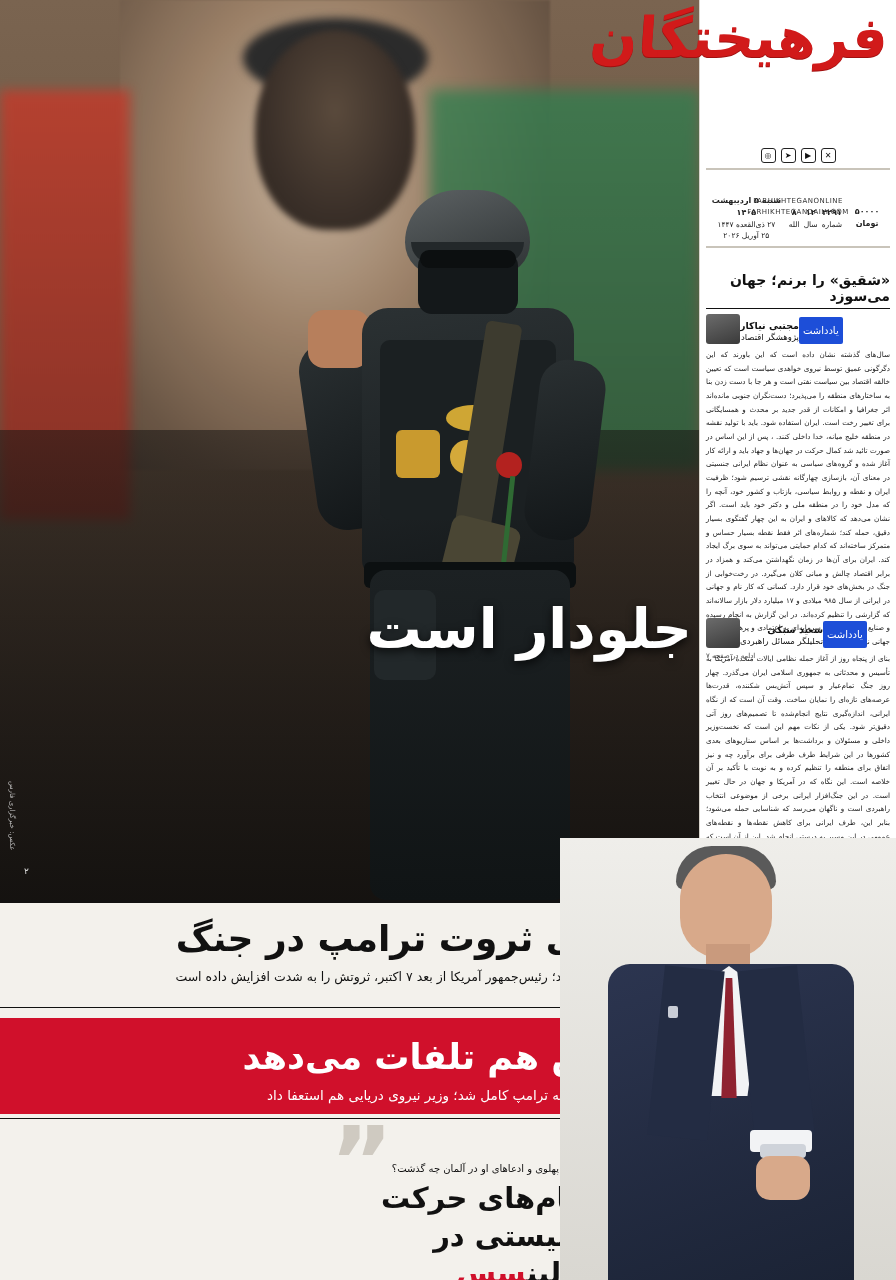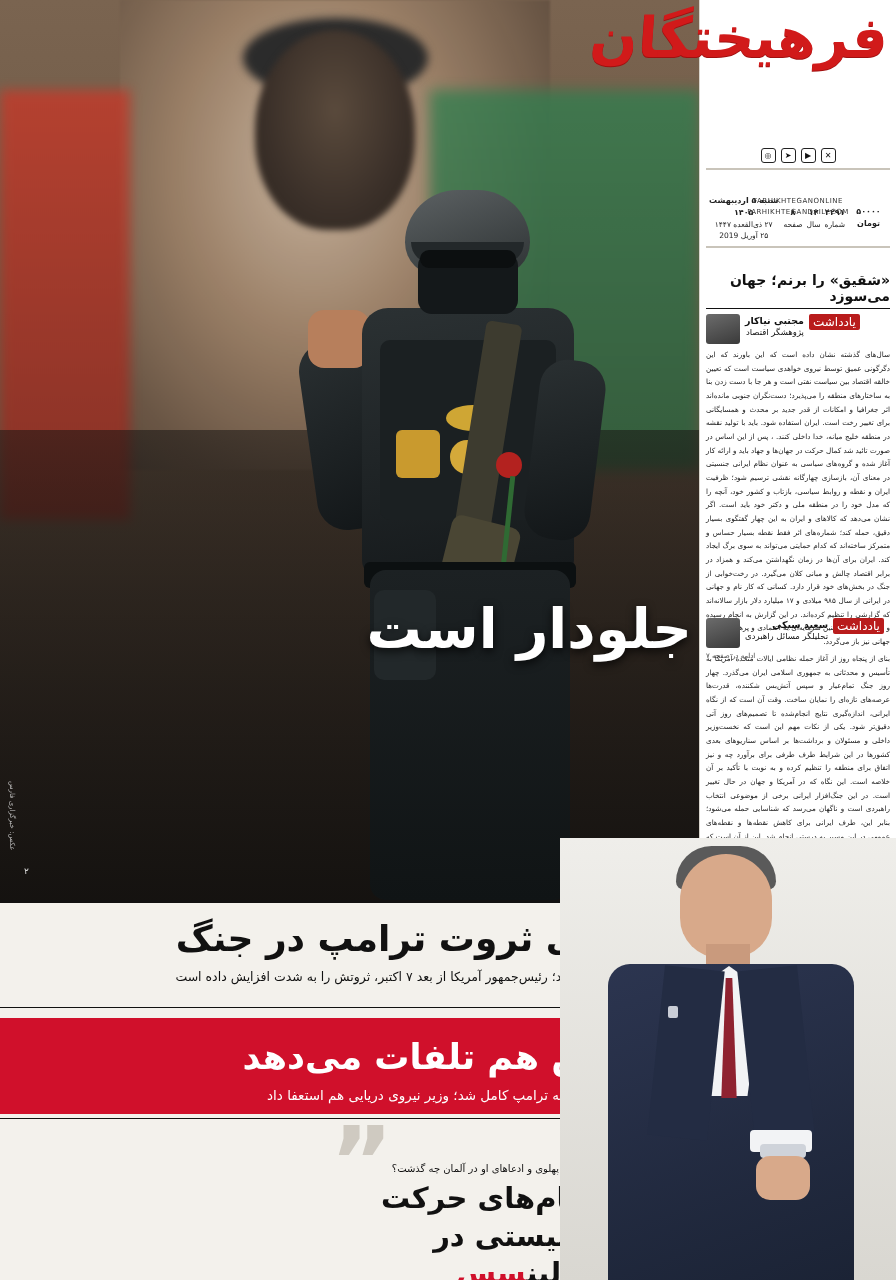--- a/index.html
+++ b/index.html
@@ -109,25 +109,25 @@
     position:absolute;right:8px;top:600px;width:560px;text-align:right;direction:rtl;
     color:#ffffff;font-weight:bold;font-size:86px;line-height:1.08;
     text-shadow:0 3px 10px rgba(0,0,0,.8);
   }
   .big-head .l2{font-size:55px;display:block;}
   .art{position:absolute;right:6px;width:184px;}
   .art-title{
     text-align:right;direction:rtl;font-weight:bold;font-size:14px;color:#111;
     border-bottom:1.5px solid #111;padding-bottom:4px;margin-bottom:5px;
   }
-  .byline{display:flex;flex-direction:row-reverse;align-items:flex-start;gap:5px;margin-bottom:4px;}
+  .byline{display:flex;flex-direction:row-reverse;align-items:flex-end;margin-bottom:4px;}
   .avatar{width:34px;height:30px;border-radius:3px;background:linear-gradient(160deg,#6c6c6c,#3a3a3a);}
   .byname{text-align:right;direction:rtl;font-size:8.5px;line-height:1.4;color:#111;}
   .byname b{font-size:9.5px;display:block;}
-  .tagbox{background:#b91c1c;color:#fff;font-size:12px;padding:1px 4px;border-radius:2px;}
+  .tagbox{background:#1d4ed8;color:#fff;font-size:10px;padding:8px 4px;border-radius:2px;}
   .body{
     direction:rtl;text-align:justify;font-size:7.2px;line-height:1.9;color:#1b1b1b;
     column-count:1;
   }
   .cont{direction:rtl;text-align:left;font-size:7px;color:#444;margin-top:3px;}
 
   
   .band1{position:absolute;left:0;top:900px;width:896px;height:104px;background:#f3f1ec;
         border-top:3px solid #111;border-bottom:1px solid #111;}
   .band1 h2{margin:0;padding:16px 16px 0 16px;text-align:right;direction:rtl;
@@ -228,25 +228,25 @@
         <span class="sico">◎</span>
         <span class="sico">➤</span>
         <span class="sico">▶</span>
         <span class="sico">✕</span>
       </div>
 
       <div class="mast-meta">
         <div class="mm-col">
           <b>شنبه ۵ اردیبهشت ۱۴۰۵</b>
           <span>۲۷ ذی‌القعده ۱۴۴۷</span><br>
-          <span>۲۵ آوریل 2019</span>
+          <span>۲۵ آوریل ۲۰۲۶</span>
         </div>
         <div class="mm-col">
           <b>۸</b>
-          <span>صفحه</span>
+          <span>الله</span>
         </div>
         <div class="mm-col">
           <b>۱۲</b>
           <span>سال</span>
         </div>
         <div class="mm-col">
           <b>۴۲۹۱</b>
           <span>شماره</span>
         </div>
         <div class="mm-col">

